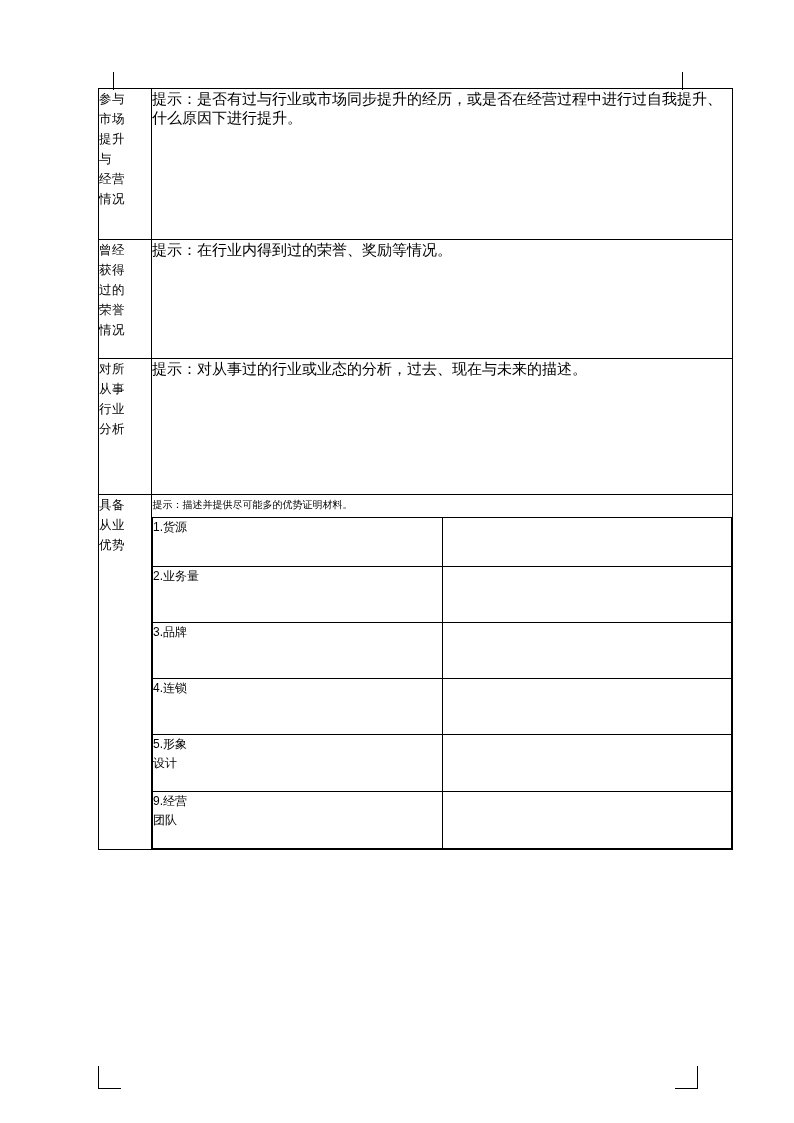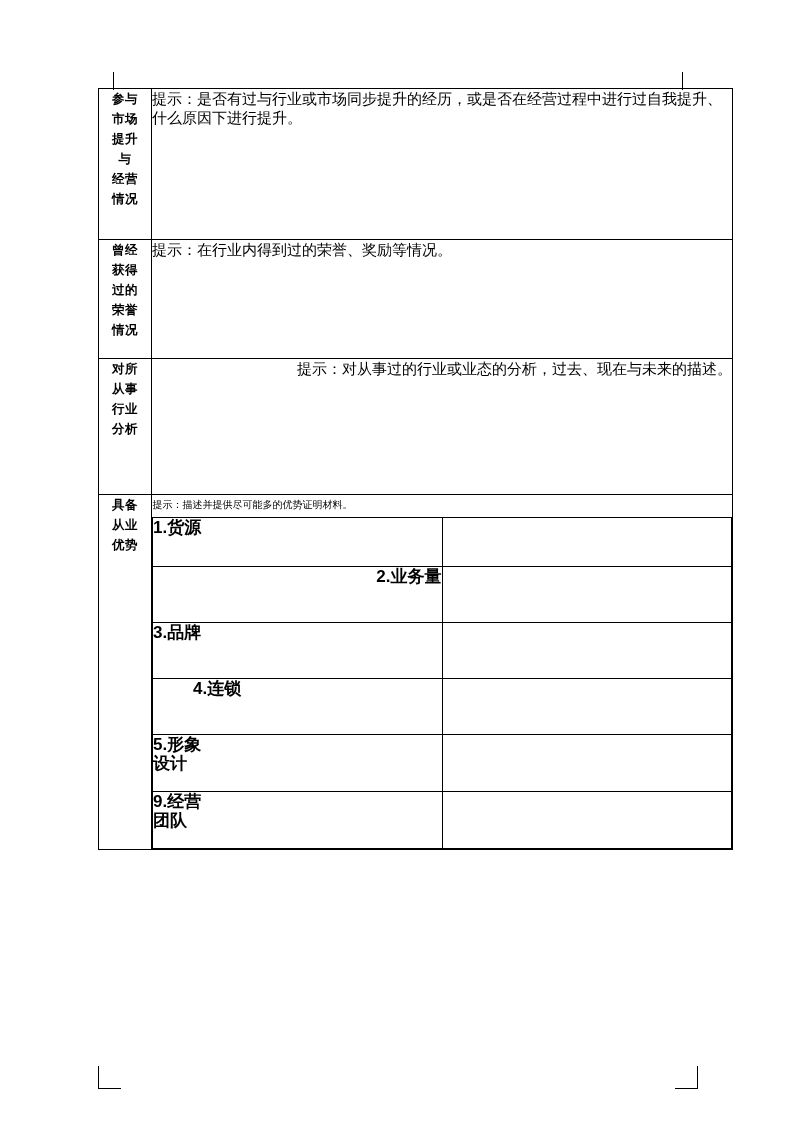--- a/index.html
+++ b/index.html
@@ -41,27 +41,25 @@
     table-layout: fixed;
   }
   table.form td {
     border: 1px solid #000000;
     vertical-align: top;
     padding: 0;
   }
 
   .label-cell {
     width: 52px;
-    text-align: center;
     vertical-align: middle;
     font-size: 12.5px;
     line-height: 20px;
     letter-spacing: 0.5px;
     padding: 4px 2px;
-    font-weight: bold;
   }
   .label-cell .lbl {
     display: block;
     white-space: pre-line;
   }
 
   .hint-cell {
     padding: 8px 6px 6px 8px;
     font-size: 15px;
     line-height: 19px;
@@ -85,26 +83,25 @@
   .inner-hint {
     padding: 8px 6px 8px 8px;
     font-size: 10px;
     line-height: 19px;
     border-left: 0 !important;
     border-top: 0 !important;
     border-right: 0 !important;
   }
   .adv-num {
     width: 78px;
-    font-size: 17px;
+    font-size: 12px;
     line-height: 19px;
     padding: 7px 4px 7px 6px;
     vertical-align: top;
     white-space: pre-line;
-    font-weight: bold;
   }
   .adv-blank {
     padding: 0;
   }
 </style>
 </head>
 <body>
 
 <div class="crop crop-tl"></div>
 <div class="crop crop-tr"></div>
@@ -139,21 +136,21 @@
           <span class="hint-text">提示：在行业内得到过的荣誉、奖励等情况。</span>
         </td>
       </tr>
       <tr>
         <td class="label-cell">
           <span class="lbl">对所
 从事
 行业
 分析</span>
         </td>
-        <td class="hint-cell" style="height:135px;text-align:right;">
+        <td class="hint-cell" style="height:135px;">
           <span class="hint-text">提示：对从事过的行业或业态的分析，过去、现在与未来的描述。</span>
         </td>
       </tr>
       <tr>
         <td class="label-cell">
           <span class="lbl">具备
 从业
 优势</span>
         </td>
         <td class="nested-wrap">
@@ -162,29 +159,29 @@
               <tr>
                 <td class="inner-hint" colspan="2" style="height:22px;">
                   <span class="hint-text">提示：描述并提供尽可能多的优势证明材料。</span>
                 </td>
               </tr>
               <tr>
                 <td class="adv-num" style="height:48px;">1.货源</td>
                 <td class="adv-blank"></td>
               </tr>
               <tr>
-                <td class="adv-num" style="height:55px;text-align:right;">2.业务量</td>
+                <td class="adv-num" style="height:55px;">2.业务量</td>
                 <td class="adv-blank"></td>
               </tr>
               <tr>
                 <td class="adv-num" style="height:55px;">3.品牌</td>
                 <td class="adv-blank"></td>
               </tr>
               <tr>
-                <td class="adv-num" style="height:55px;padding-left:40px;">4.连锁</td>
+                <td class="adv-num" style="height:55px;">4.连锁</td>
                 <td class="adv-blank"></td>
               </tr>
               <tr>
                 <td class="adv-num" style="height:56px;margin-top:36px;">5.形象
     设计</td>
                 <td class="adv-blank"></td>
               </tr>
               <tr>
                 <td class="adv-num" style="height:56px;">9.经营
     团队</td>

